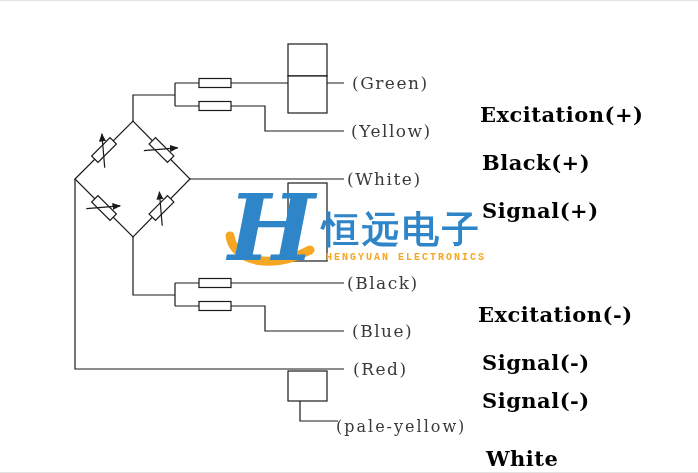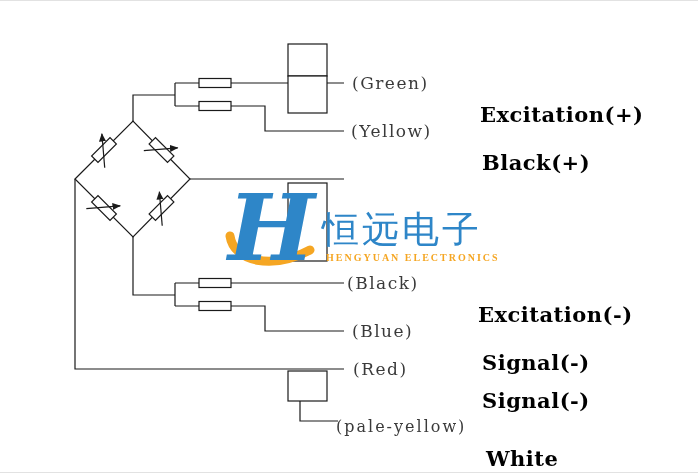--- a/index.html
+++ b/index.html
@@ -13,26 +13,26 @@
     overflow:hidden;
     font-family:"DejaVu Serif", serif;
   }
   .diagram-svg{position:absolute;left:0;top:0;z-index:1;}
   
   .watermark{position:absolute;left:0;top:0;width:698px;height:473px;z-index:2;pointer-events:none;}
   .logo-mark{position:absolute;left:220px;top:183px;}
   .wm-cn{
     position:absolute;left:322px;top:204px;
     font-family:"DejaVu Sans", sans-serif;
-    font-size:37px;font-weight:normal;color:#2e86c8;
+    font-size:37px;font-weight:bold;color:#2e86c8;
     letter-spacing:3px;white-space:nowrap;
   }
   .wm-en{
     position:absolute;left:326px;top:251px;
-    font-family:Liberation Serif, serif;
+    font-family:Liberation Mono, monospace;
     font-size:10px;font-weight:bold;color:#f5a623;
     letter-spacing:2px;white-space:nowrap;
   }
   
   .labels{position:absolute;left:0;top:0;width:698px;height:471px;z-index:3;}
   .row{position:absolute;left:0;width:698px;height:28px;line-height:28px;}
   .clr{
     position:absolute;
     font-size:17px;color:#3a3a3a;letter-spacing:1.5px;white-space:nowrap;
   }
@@ -126,20 +126,24 @@
     <div class="row" style="top:68px">
       <span class="clr" style="left:352px">(Green)</span>
       <span class="fn" style="left:480px">Excitation(+)</span>
     </div>
 
     <div class="row" style="top:116px">
       <span class="clr" style="left:351px">(Yellow)</span>
       <span class="fn" style="left:482px">Black(+)</span>
     </div>
 
+    <div class="row" style="top:164px">
+      <span class="clr" style="left:347px">(White)</span>
+      <span class="fn" style="left:482px">Signal(+)</span>
+    </div>
 
     <div class="row" style="top:268px">
       <span class="clr" style="left:347px">(Black)</span>
       <span class="fn" style="left:478px">Excitation(-)</span>
     </div>
 
     <div class="row" style="top:316px">
       <span class="clr" style="left:352px">(Blue)</span>
       <span class="fn" style="left:482px">Signal(-)</span>
     </div>

